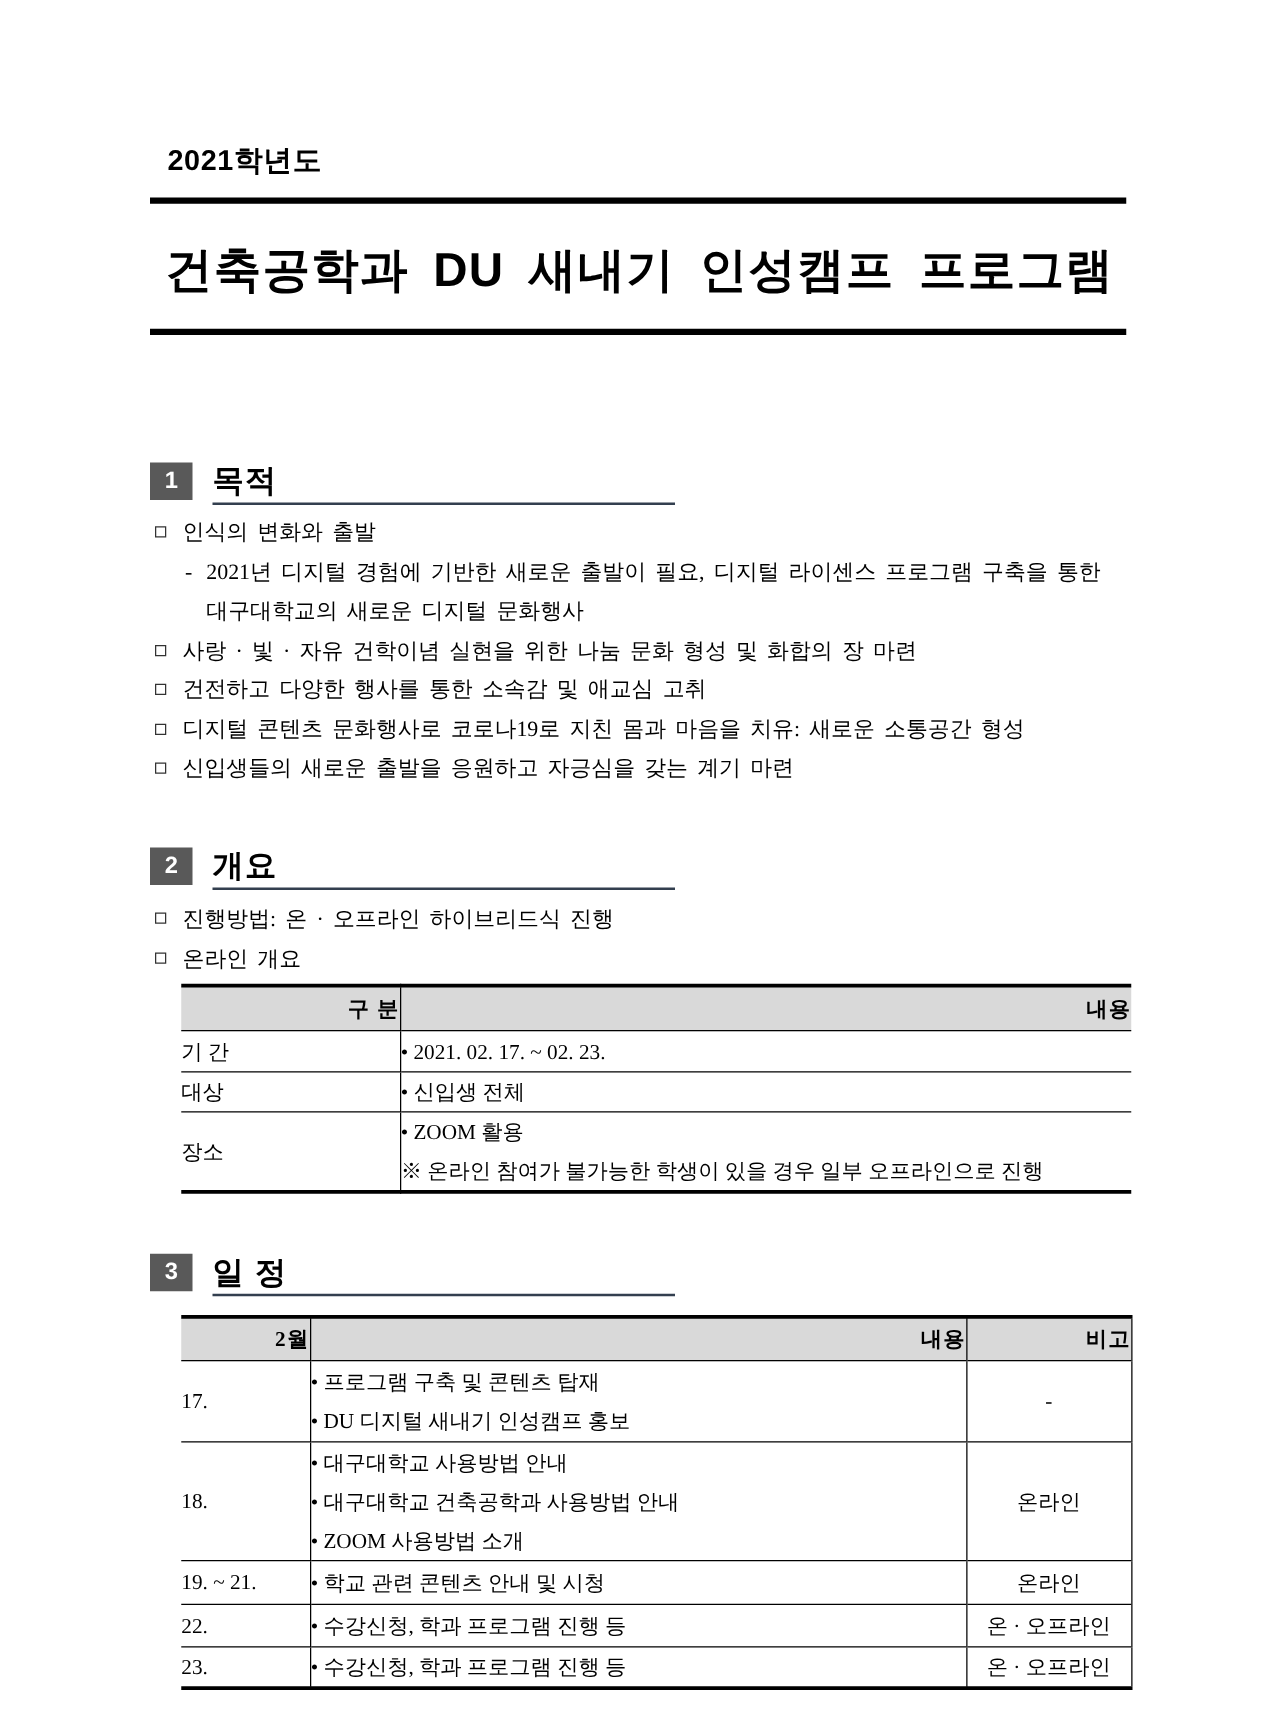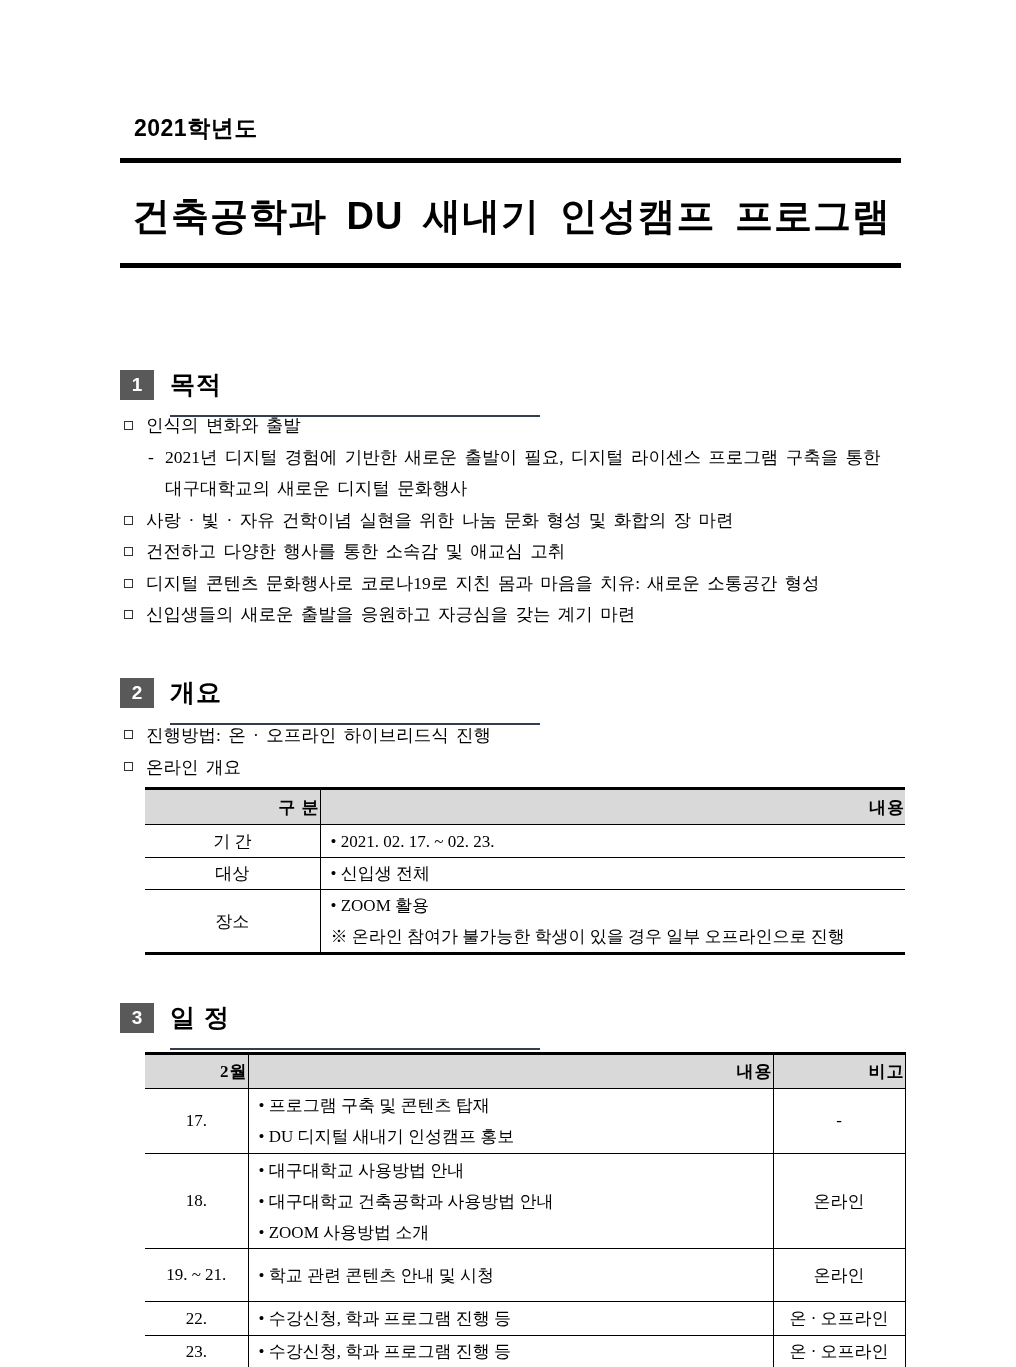--- a/index.html
+++ b/index.html
@@ -33,21 +33,21 @@
   .badge {
     width:34px; height:30px; background:#595959; color:#fff; flex:none;
     font-family:"Liberation Sans","DejaVu Sans",sans-serif;
     font-weight:bold; font-size:19px;
     display:flex; align-items:center; justify-content:center;
     margin-top:2px;
   }
   .sec-title-wrap {
     margin-left:16px; width:370px;
     border-bottom:2px solid #333f4f;
-    padding-bottom:14px;
+    padding-bottom:1px;
   }
   .sec-title {
     font-family:"Liberation Sans","DejaVu Sans",sans-serif;
     font-weight:bold; font-size:25px; letter-spacing:1px;
   }
 
   
   .bullets { left:124px; width:790px; font-size:17.5px; word-spacing:3px; }
   .bullet { display:flex; align-items:flex-start; line-height:31.5px; }
   .sq {
@@ -65,22 +65,22 @@
     border-collapse:collapse; table-layout:fixed;
     width:760px; font-size:17px;
     border-top:3px solid #000; border-bottom:3px solid #000;
   }
   .doc-table th {
     background:#d9d9d9; font-weight:bold; text-align:right;
     vertical-align:middle; letter-spacing:1px;
   }
   .doc-table td { vertical-align:middle; }
   .doc-table tbody td { border-top:1px solid #000; }
-  .lbl { text-align:center;margin-top:28px; }
-  .cnt { padding-left:10px; }
+  .lbl { text-align:left;margin-top:28px; }
+  .cnt { }
   .cnt div { line-height:31px; }
   .t1 th:first-child, .t1 td:first-child { border-right:1px solid #000; }
   .t1 thead tr { height:36px; }
   .t2 th:nth-child(1), .t2 td:nth-child(1) { border-right:1px solid #000; }
   .t2 th:nth-child(3), .t2 td:nth-child(3) { border-left:1px solid #000; border-right:1px solid #000; }
   .t2 thead tr { height:35px; }
   .note { text-align:center; }
 </style>
 </head>
 <body>
@@ -209,21 +209,21 @@
       </tr>
       <tr style="height:95px">
         <td class="lbl">18.</td>
         <td class="cnt">
           <div>• 대구대학교 사용방법 안내</div>
           <div>• 대구대학교 건축공학과 사용방법 안내</div>
           <div>• ZOOM 사용방법 소개</div>
         </td>
         <td class="note">온라인</td>
       </tr>
-      <tr style="height:53px">
+      <tr style="height:35px">
         <td class="lbl">19. ~ 21.</td>
         <td class="cnt">
           <div>• 학교 관련 콘텐츠 안내 및 시청</div>
         </td>
         <td class="note">온라인</td>
       </tr>
       <tr style="height:34px">
         <td class="lbl">22.</td>
         <td class="cnt">
           <div>• 수강신청, 학과 프로그램 진행 등</div>

